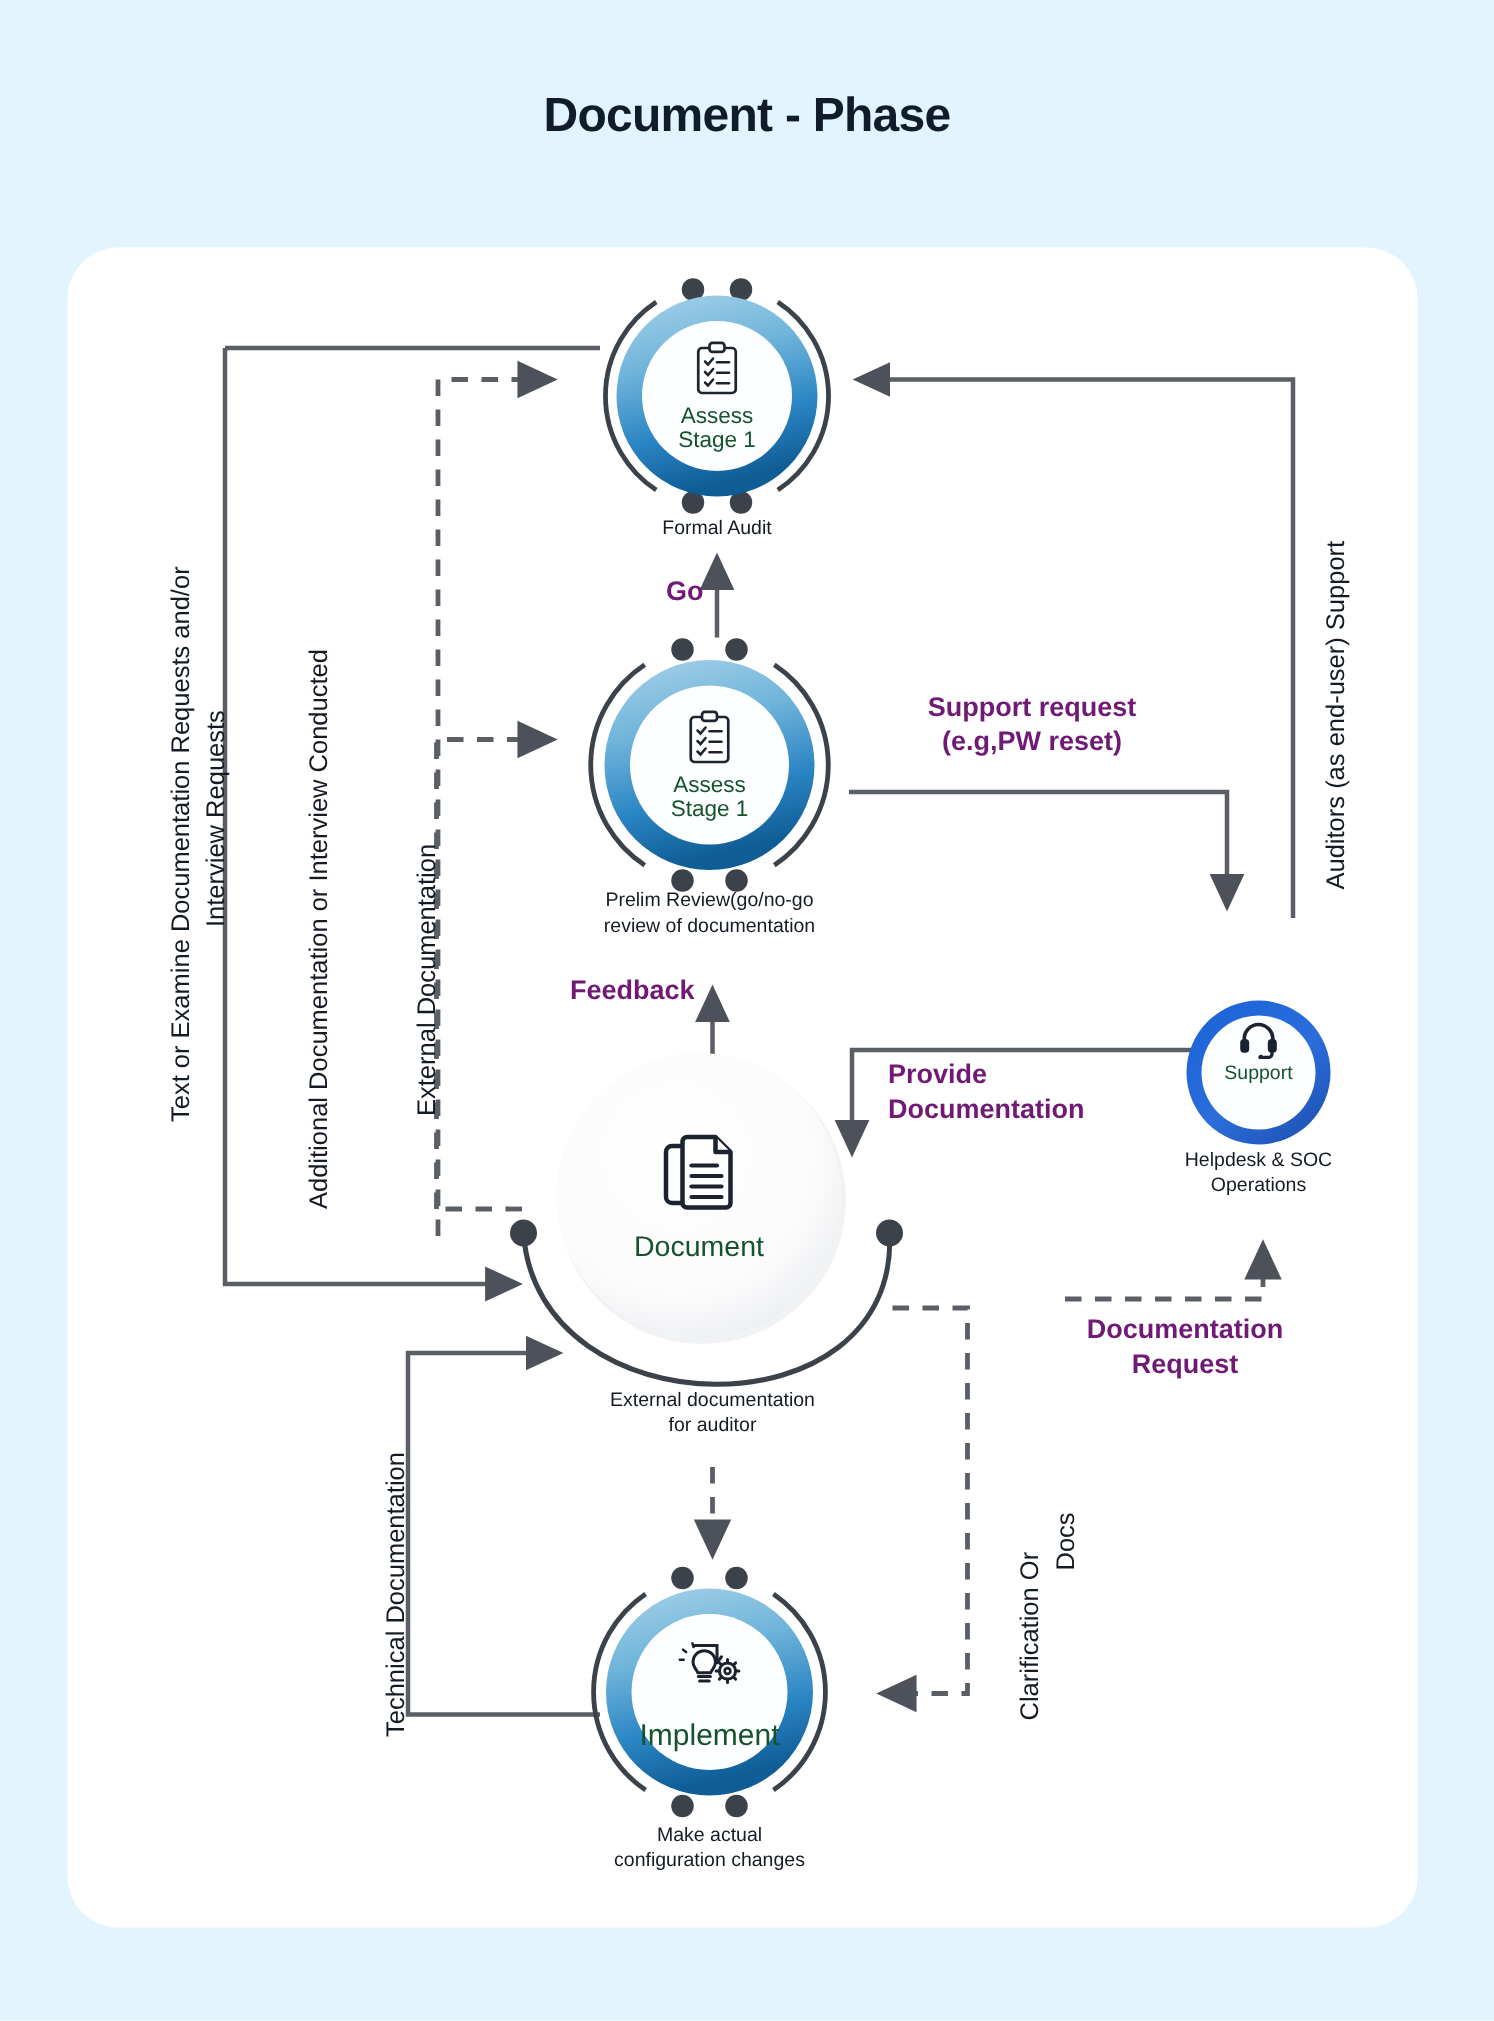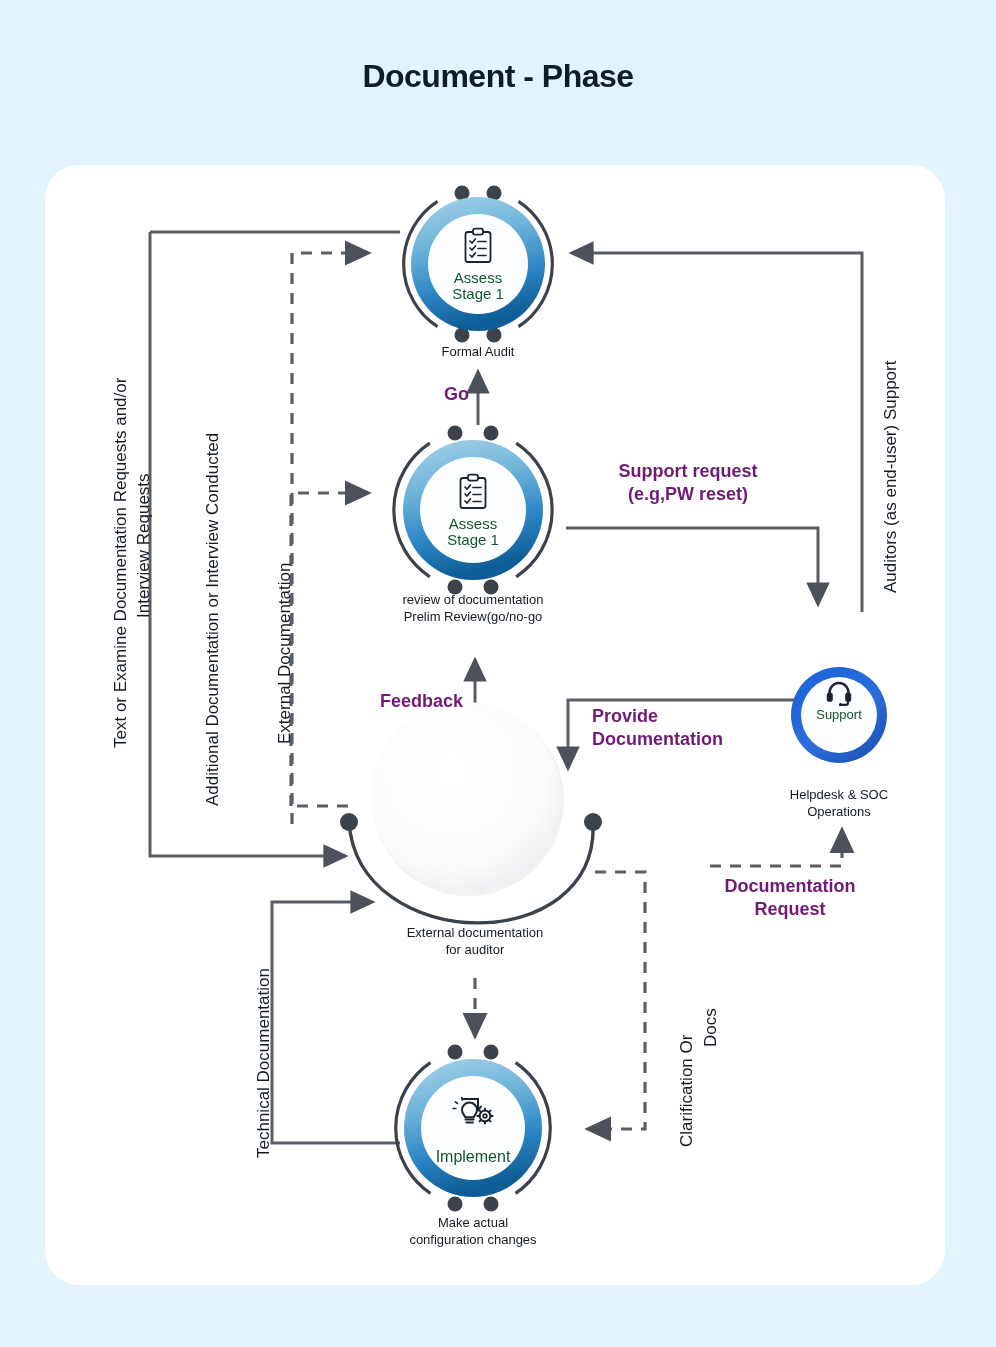--- a/index.html
+++ b/index.html
@@ -198,29 +198,45 @@
           <path d="M17,28.5 h8"></path>
         </g>
       </svg>
       <div class="ntext" style="margin-top:5px;">
         <div>Assess</div>
         <div>Stage 1</div>
       </div>
     </div>
   </div>
   <div class="caption" style="left:323px;top:592px;width:300px;">
+    <div>Prelim Review(go/no-go</div>
     <div>review of documentation</div>
-    <div>Prelim Review(go/no-go</div>
   </div>
 
   <div class="node" style="left:368px;top:700px;width:210px;height:210px;">
     <svg width="210" height="210">
       <circle cx="100" cy="100" r="96" fill="#e6e8eb" opacity="0.55"></circle>
       <circle cx="98" cy="97" r="95" fill="url(#docShade)"></circle>
     </svg>
+    <div class="inner" style="left:28px;top:28px;width:140px;height:140px;background:transparent;">
+      <svg class="icon" width="56" height="60" viewBox="0 0 56 60">
+        <path d="M10,10 h22 v34 a4,4 0 0 1 -4,4 h-18 a4,4 0 0 1 -4,-4 v-30 a4,4 0 0 1 4,-4 z" fill="#fff" stroke="#1b2330" stroke-width="3" stroke-linejoin="round"></path>
+        <path d="M20,4 h19 l10,10 v34 a3,3 0 0 1 -3,3 h-26 a3,3 0 0 1 -3,-3 v-41 a3,3 0 0 1 3,-3 z" fill="#fff" stroke="#1b2330" stroke-width="3" stroke-linejoin="round"></path>
+        <path d="M39,4 v10 h10" fill="#fff" stroke="#1b2330" stroke-width="3" stroke-linejoin="round"></path>
+        <g stroke="#1b2330" stroke-width="2.8" stroke-linecap="round">
+          <path d="M23,23 h17"></path>
+            <path d="M23,30 h20"></path>
+          <path d="M23,37 h20"></path>
+            <path d="M23,44 h20"></path>
+        </g>
+      </svg>
+      <div class="ntext" style="margin-top:8px;font-size:19px;">
+        <div>Document</div>
+      </div>
+    </div>
   </div>
   <div class="caption" style="left:325px;top:925px;width:300px;">
     <div>External documentation</div>
     <div>for auditor</div>
   </div>
 
   <div class="node" style="left:789px;top:665px;width:100px;height:100px;">
     <svg width="100" height="100">
       <circle cx="50" cy="50" r="48" fill="url(#ringGradSolid)"></circle>
       <circle cx="50" cy="50" r="38" fill="#fdfeff"></circle>
@@ -231,21 +247,21 @@
         <rect x="1.8" y="12.6" width="6" height="9.2" rx="2.6" fill="#1b2330"></rect>
         <rect x="20.2" y="12.6" width="6" height="9.2" rx="2.6" fill="#1b2330"></rect>
         <path d="M23,21.5 v1.2 a2.2,2.2 0 0 1 -2.2,2.2 h-3.3" fill="none" stroke="#1b2330" stroke-width="2.2" stroke-linecap="round"></path>
         <circle cx="15.6" cy="24.8" r="1.7" fill="#1b2330"></circle>
       </svg>
       <div class="ntext" style="margin-top:2px;font-size:13px;">
         <div>Support</div>
       </div>
     </div>
   </div>
-  <div class="caption" style="left:719px;top:787px;width:240px;">
+  <div class="caption" style="left:719px;top:765px;width:240px;">
     <div>Helpdesk &amp; SOC</div>
     <div>Operations</div>
   </div>
 
   <div class="node" style="left:401px;top:1056px;width:144px;height:144px;">
     <svg width="144" height="144">
       <circle cx="72" cy="72" r="69" fill="url(#ringGrad)"></circle>
       <circle cx="72" cy="72" r="52" fill="#fdfeff"></circle>
     </svg>
     <div class="inner" style="left:20px;top:20px;width:104px;height:104px;background:transparent;">
@@ -268,32 +284,32 @@
               <path d="M0,5.6 v2"></path>
               <path d="M-7.6,0 h2"></path>
               <path d="M5.6,0 h2"></path>
             <path d="M-5.4,-5.4 l1.4,1.4"></path>
               <path d="M4,4 l1.4,1.4"></path>
             <path d="M5.4,-5.4 l-1.4,1.4"></path>
               <path d="M-4,4 l-1.4,1.4"></path>
           </g>
         </g>
       </svg>
-      <div class="ntext" style="margin-top:20px;font-size:16px;">
+      <div class="ntext" style="margin-top:20px;font-size:20px;">
         <div>Implement</div>
       </div>
     </div>
   </div>
   <div class="caption" style="left:323px;top:1215px;width:300px;">
     <div>Make actual</div>
     <div>configuration changes</div>
   </div>
 
   <div class="elabel" style="left:444px;top:383px;">Go</div>
-  <div class="elabel" style="left:380px;top:690px;">Feedback</div>
+  <div class="elabel" style="left:380px;top:649px;">Feedback</div>
 
   <div class="elabel" style="left:568px;top:460px;width:240px;text-align:center;">
     <div>Support request</div>
     <div>(e.g,PW reset)</div>
   </div>
 
   <div class="elabel" style="left:592px;top:705px;width:200px;">
     <div>Provide</div>
     <div>Documentation</div>
   </div>

